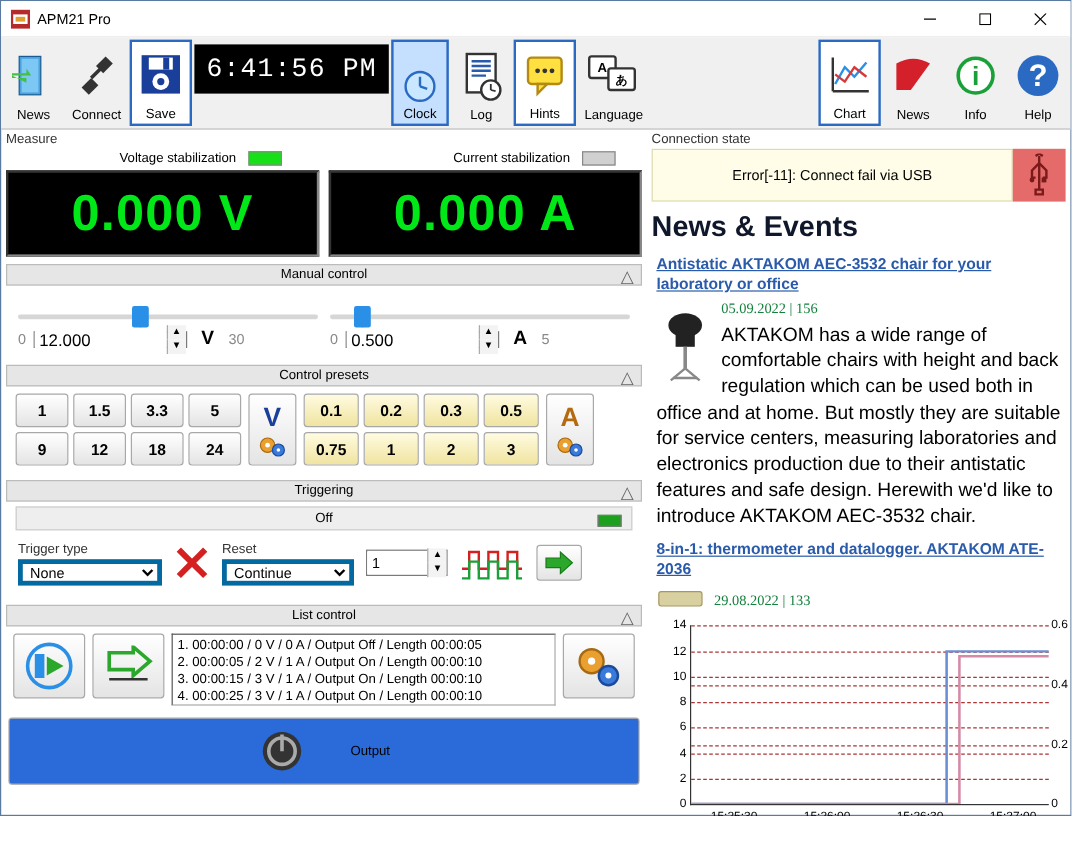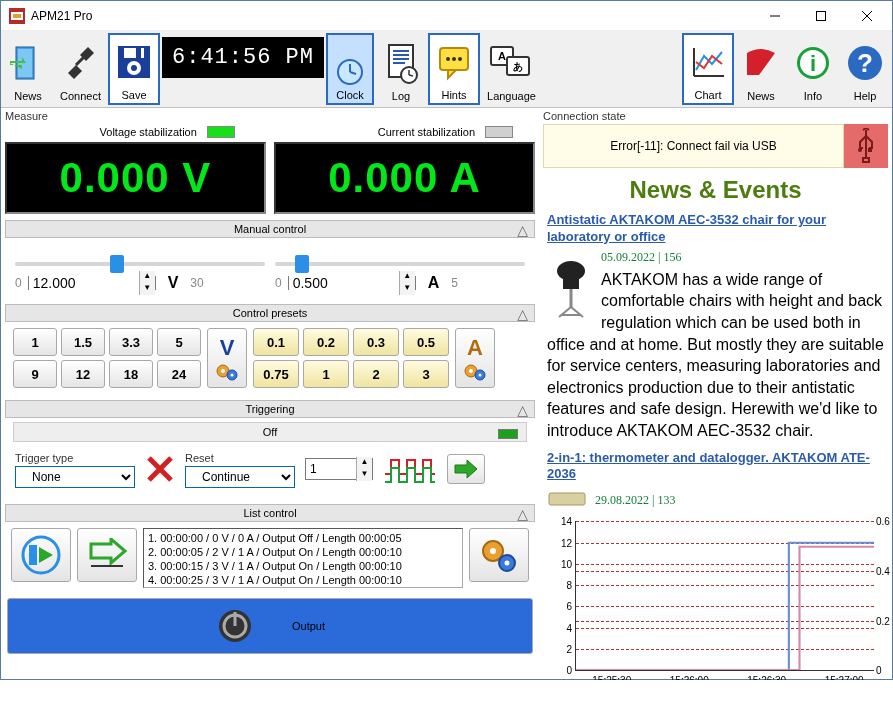--- a/index.html
+++ b/index.html
@@ -52,37 +52,37 @@
 
   .preset-area { padding: 6px 8px; display: flex; gap: 6px; align-items:flex-start; }
   .preset-grid { display: grid; grid-template-columns: repeat(4, 44px); grid-auto-rows: 28px; gap: 4px; }
   .preset-btn { border: 1px solid #a8a8a8; background: linear-gradient(#fff,#e4e4e4); display: flex; align-items: center; justify-content: center; font-size: 13px; font-weight: bold; border-radius: 3px; cursor: pointer; }
   .cfg-btn { width: 40px; height: 60px; border: 1px solid #a8a8a8; background: linear-gradient(#fff,#e4e4e4); border-radius: 3px; display: flex; flex-direction:column; align-items: center; justify-content: center; cursor:pointer; font-size:22px; font-weight:bold; }
 
   .off-box { background:#eee; border:1px solid #ccc; text-align:center; padding:3px 0; margin:4px 8px; position:relative;}
   .off-led { position:absolute; right:8px; top:6px; width:20px; height:10px; background:#1da01d; border:1px solid #777; }
 
   .trigger-row { display:flex; align-items:center; gap:10px; padding:4px 10px 10px 10px; }
-  .sel { border:1px solid #0369a1; background:#fff; font-size:12px; height:22px; padding:0 12px; }
+  .sel { border:4px solid #0369a1; background:#fff; font-size:12px; height:22px; padding:0 2px; }
 
   .list-area { display:flex; gap:6px; padding:6px; align-items:flex-start; }
   .big-btn { width:60px; height:54px; border:1px solid #a8a8a8; background:linear-gradient(#fff,#e4e4e4); border-radius:3px; display:flex; align-items:center; justify-content:center; cursor:pointer; }
   .list-box { flex:1; border:1px inset #aaa; background:#fff; font-family: 'Segoe UI', sans-serif; font-size:11px; padding:2px 4px; height: 60px; overflow:hidden; }
   .list-box div { line-height: 14px; }
 
   .output-row { display:flex; gap:6px; padding:4px 2px; }
   .out-btn { flex:1; height:56px; border:1px solid #a8a8a8; border-radius:3px; display:flex; align-items:center; justify-content:center; gap:10px; cursor:pointer; }
   .out-blue { background:#2a6bd9;gap:37px; }
   .out-green { background:#14e014; flex-direction:column; }
 
   .conn-ban { display:flex; align-items:stretch; margin-top: 2px; }
   .conn-msg { flex:1; background:#fffde8; border:1px solid #dedab0; display:flex; align-items:center; justify-content:center; font-size:12px; height:44px; }
   .usb-ico { width:44px; background:#e56a6a; display:flex; align-items:center; justify-content:center; }
 
-  .news-head { text-align:center; color:#4d7c0f; font-size:24px; font-weight:bold; font-family: Verdana, sans-serif; padding:8px 0; }
+  .news-head { text-align:left; color:#0f172a; font-size:24px; font-weight:bold; font-family: Verdana, sans-serif; padding:8px 0; }
   .news-item { padding: 0 4px 8px 4px; font-size: 12px; }
   .news-title { color:#2a5bab; font-weight:bold; text-decoration:underline; font-size:13px; line-height:1.3; display:inline-block; margin-bottom:4px; }
   .news-date { color:#15803d; font-family: Liberation Serif, serif; font-size:12px; margin-bottom:4px; }
   .news-body { font-family: Verdana, sans-serif; font-size:16px; line-height:1.35; }
   .news-img-stub { float:left; width:48px; height:80px; margin:0 6px 2px 0; display:flex; align-items:center; justify-content:center; }
 
   .mini-chart { border-left:1px solid #333; border-bottom:1px solid #333; position:relative; height:150px; margin:4px 14px 4px 32px; }
   .mini-chart .grid-h { position:absolute; left:0; right:0; border-top:1px dashed #a33; }
   .mini-chart .y-left { position:absolute; left:-26px; font-size:10px; text-align:right; width:22px; transform:translateY(-50%);}
   .mini-chart .y-right { position:absolute; right:-26px; font-size:10px; width:24px; transform:translateY(-50%);}
@@ -455,21 +455,21 @@
               <line x1="20" y1="52" x2="8" y2="62" stroke="#888" stroke-width="2"></line>
               <line x1="20" y1="52" x2="32" y2="62" stroke="#888" stroke-width="2"></line>
             </svg>
           </div>
         <div class="news-date">05.09.2022 | 156</div>
         <div class="news-body">AKTAKOM has a wide range of comfortable chairs with height and back regulation which can be used both in office and at home. But mostly they are suitable for service centers, measuring laboratories and electronics production due to their antistatic features and safe design. Herewith we'd like to introduce AKTAKOM AEC-3532 chair.</div>
         <div style="clear:both"></div>
       </div>
 
       <div class="news-item">
-        <a class="news-title">2-in-1: thermometer and datalogger. AKTAKOM ATE-2036</a>
+        <a class="news-title">8-in-1: thermometer and datalogger. AKTAKOM ATE-2036</a>
         <div style="display:flex; gap:8px; align-items:center; margin-top:4px;">
           <svg width="40" height="18">
               <rect x="2" y="2" width="36" height="12" rx="2" fill="#d8d0a0" stroke="#a89860"></rect>
             </svg>
           <div class="news-date" style="margin:0">29.08.2022 | 133</div>
         </div>
       </div>
 
       <div class="mini-chart">
         <div class="grid-h" style="top:0%"></div>

